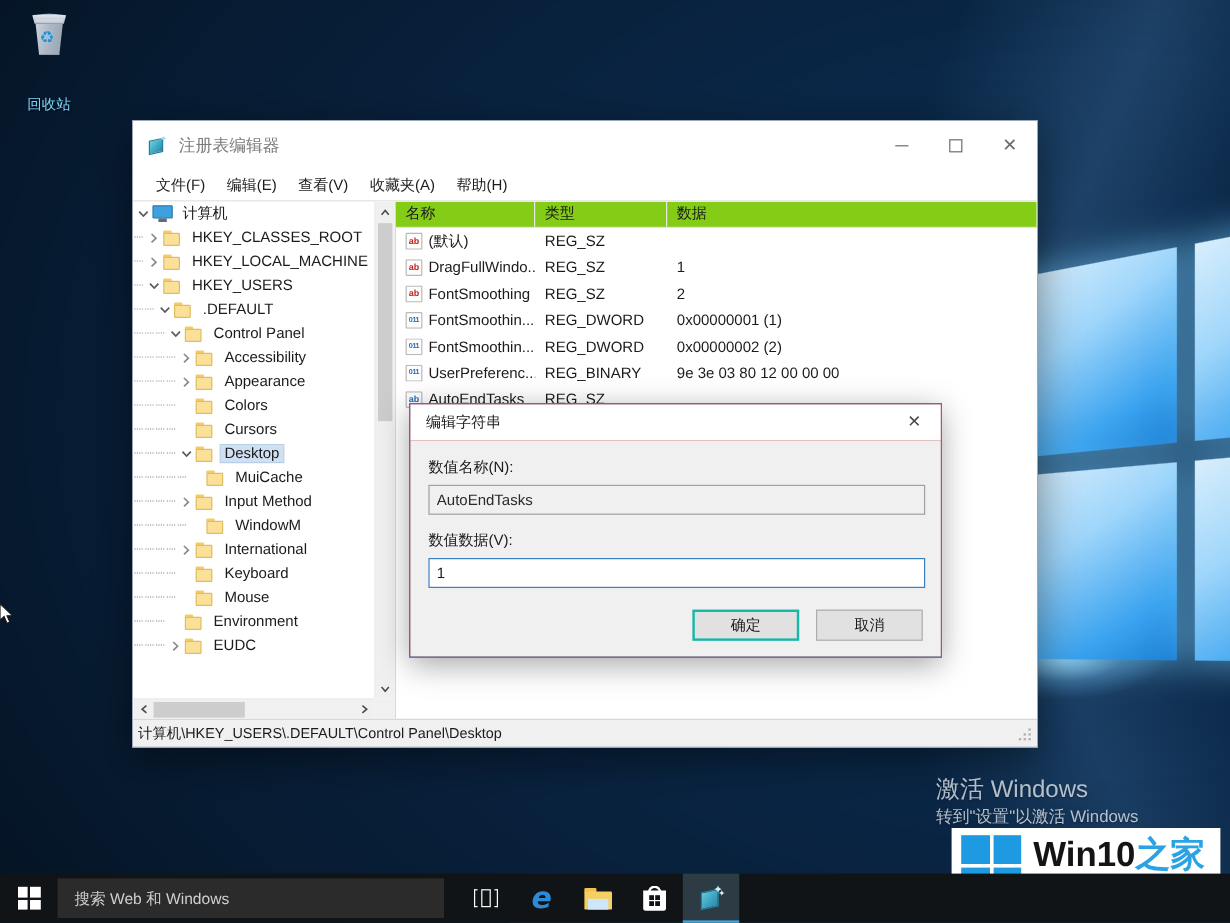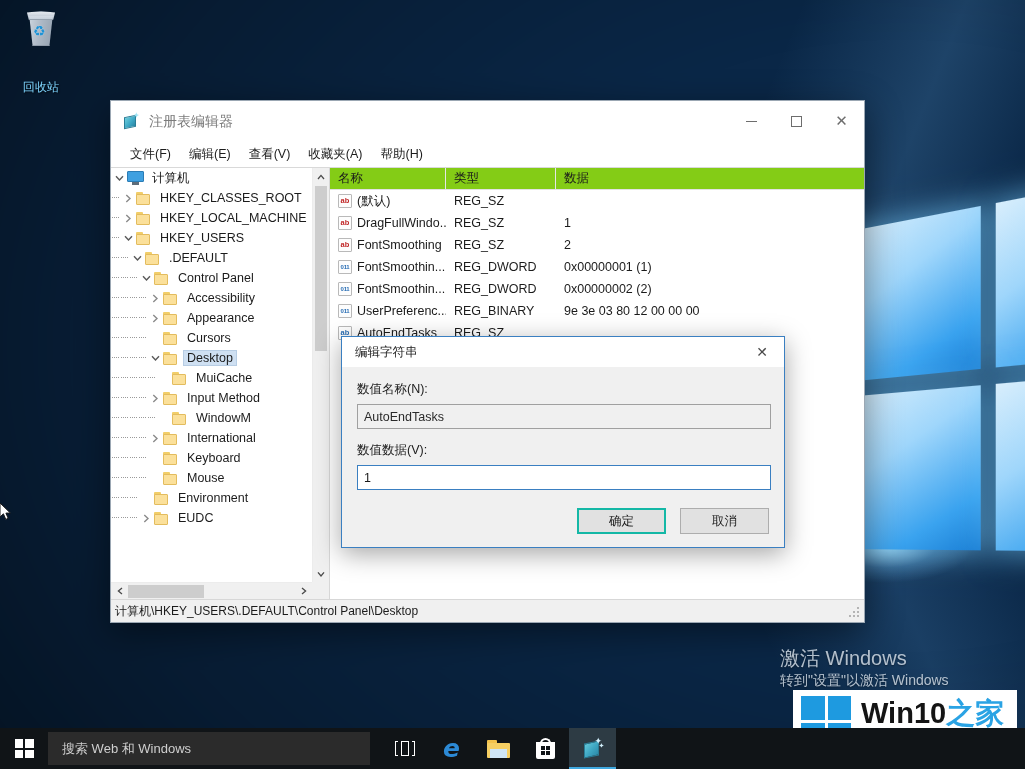--- a/index.html
+++ b/index.html
@@ -634,20 +634,32 @@
             <div class="tree-row">
               <span class="dotline"></span>
               <span class="dotline"></span>
               <span class="dotline"></span>
               <span class="dotline"></span>
               <span class="twisty none"></span>
               <span class="folder-ic">
                 <span class="ft"></span>
                 <span class="fb"></span>
               </span>
+              <span class="label-box">Colors</span>
+            </div>
+            <div class="tree-row">
+              <span class="dotline"></span>
+              <span class="dotline"></span>
+              <span class="dotline"></span>
+              <span class="dotline"></span>
+              <span class="twisty none"></span>
+              <span class="folder-ic">
+                <span class="ft"></span>
+                <span class="fb"></span>
+              </span>
               <span class="label-box">Cursors</span>
             </div>
             <div class="tree-row selected">
               <span class="dotline"></span>
               <span class="dotline"></span>
               <span class="dotline"></span>
               <span class="dotline"></span>
               <span class="twisty">
                 <svg width="9" height="6" viewBox="0 0 9 6">
                   <path d="M1 1.3 L4.5 5 L8 1.3" stroke="#5a5a5a" stroke-width="1.4" fill="none"></path>

